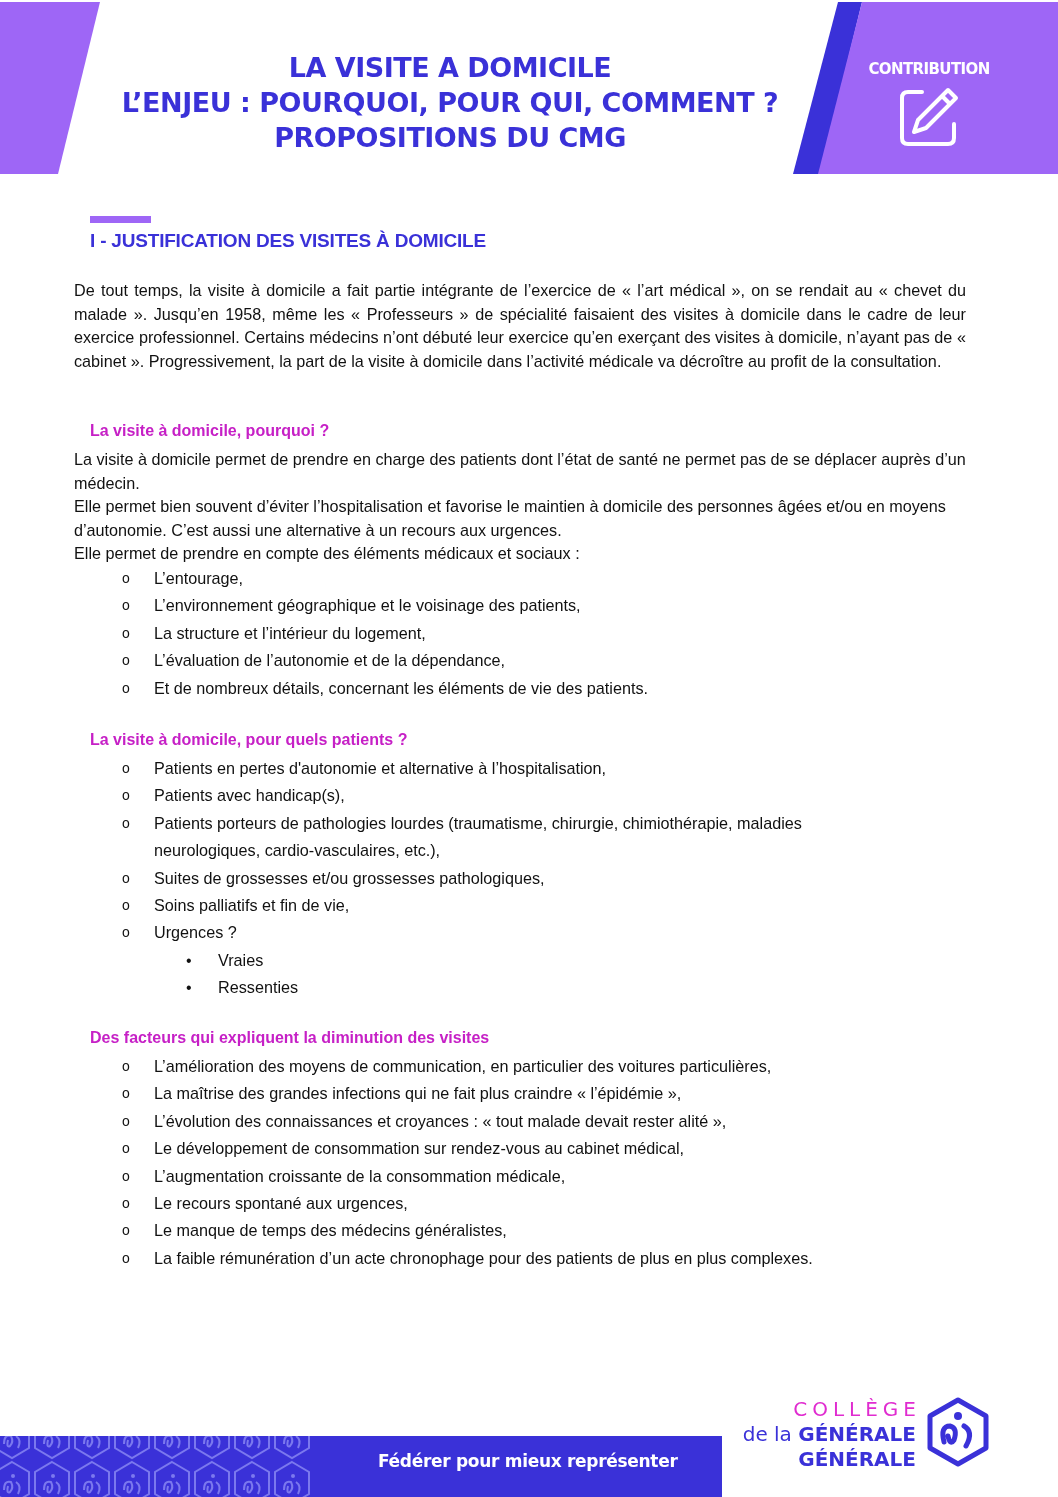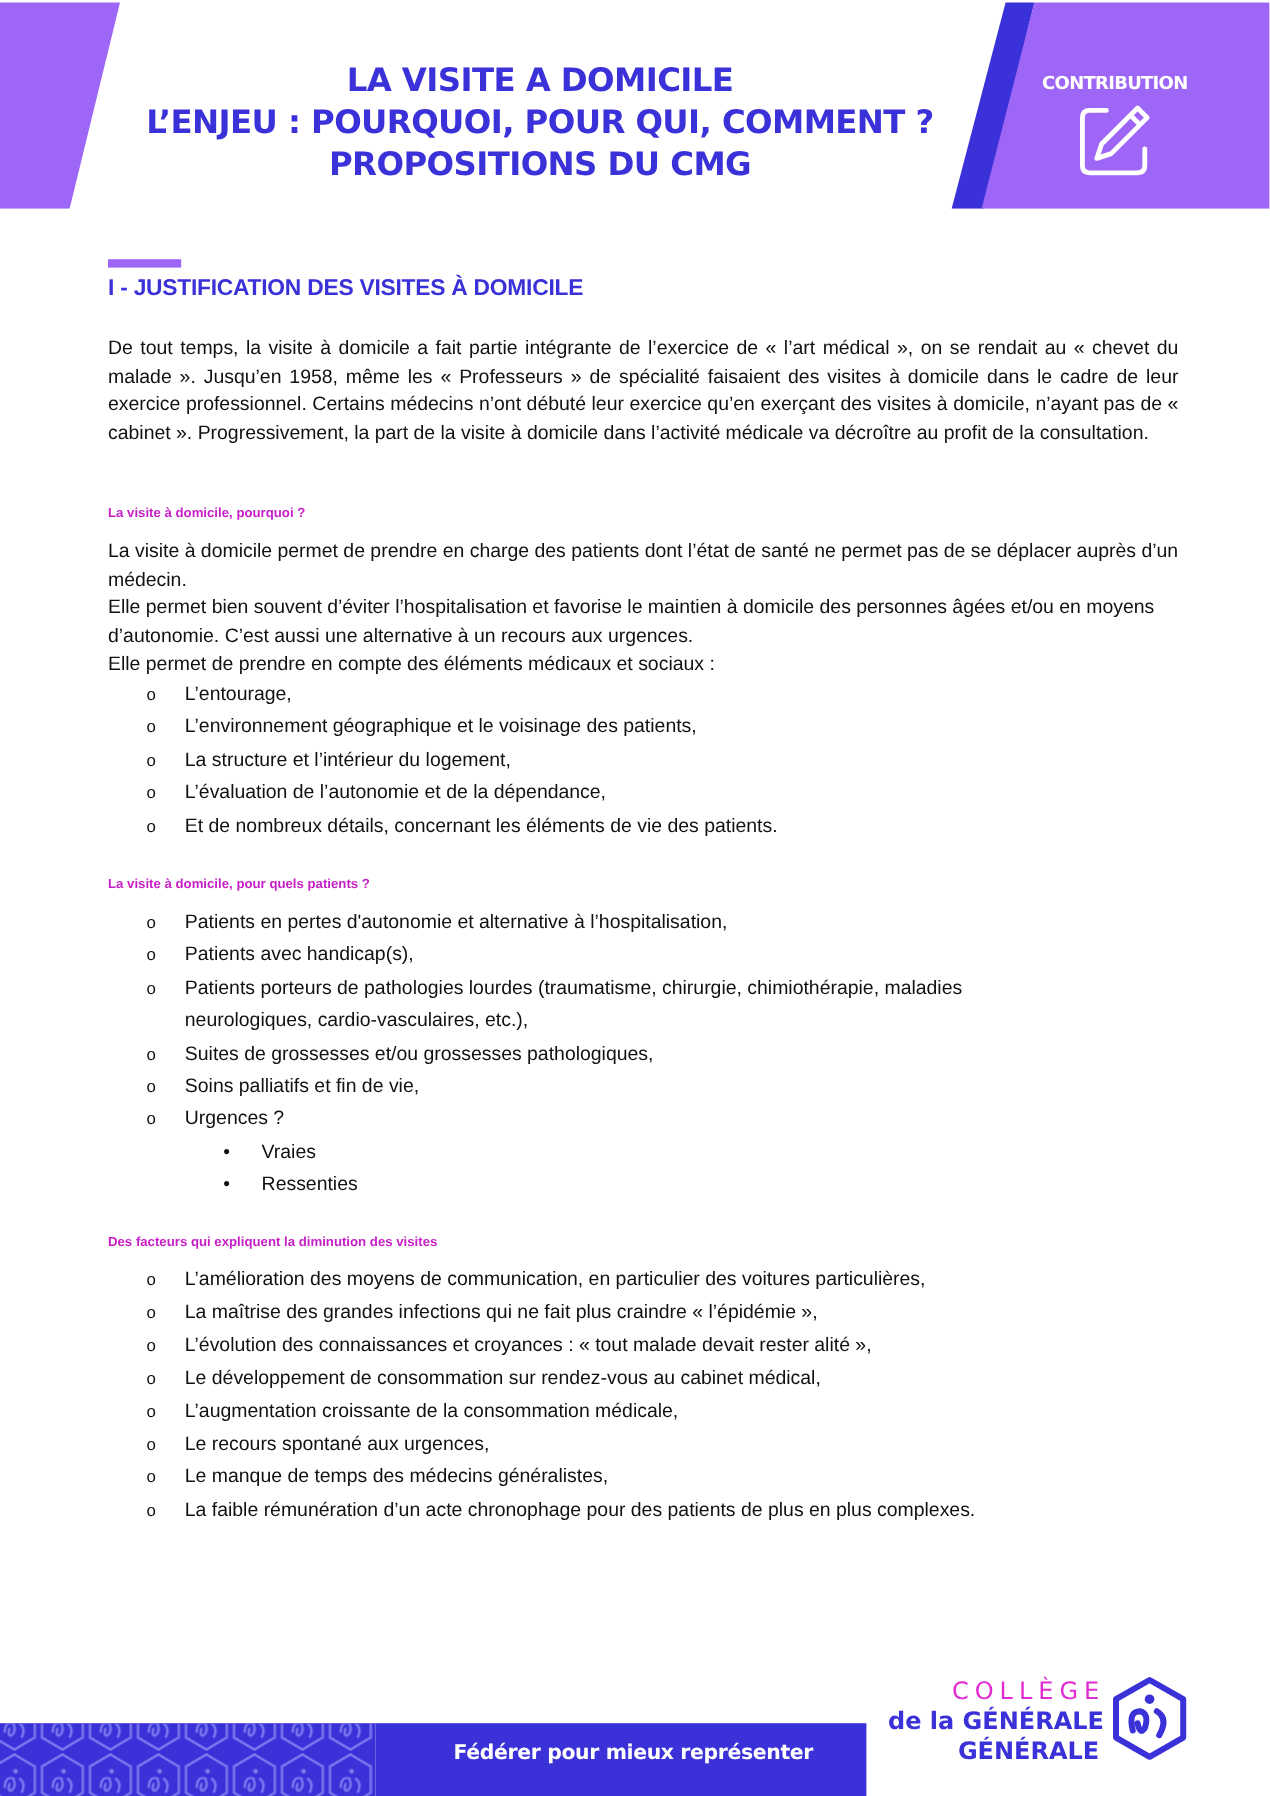--- a/index.html
+++ b/index.html
@@ -8,38 +8,38 @@
   .header { position: absolute; left: 0; top: 0; width: 1058px; height: 174px; }
   .header svg.bg { position: absolute; left: 0; top: 0; }
   .title-block { position: absolute; left: 100px; top: 50px; width: 700px; text-align: center; color: #3a31d8; font-family: "DejaVu Sans", sans-serif; font-weight: bold; font-size: 27px; line-height: 35px; letter-spacing: -0.5px; }
   .title-block div { white-space: nowrap; }
   .contrib-label { position: absolute; left: 862px; top: 60px; width: 134px; text-align: center; color: #ffffff; font-family: "DejaVu Sans", sans-serif; font-weight: bold; font-size: 15px; letter-spacing: -0.6px; }
   .contrib-icon { position: absolute; left: 896px; top: 86px; width: 64px; height: 64px; }
 
   .section-bar { position: absolute; left: 90px; top: 216px; width: 61px; height: 7px; background: #9e66f6; }
   .section-title { position: absolute; left: 90px; top: 230px; color: #3a31d8; font-weight: bold; font-size: 19px; letter-spacing: -0.2px; }
 
-  .para { position: absolute; left: 90px; width: 892px; font-family: "Liberation Sans", sans-serif; font-size: 16.2px; line-height: 23.6px; color: #111; }
+  .para { position: absolute; left: 74px; width: 892px; font-family: "Liberation Sans", sans-serif; font-size: 16.2px; line-height: 23.6px; color: #111; }
   .justify { text-align: justify; text-align-last: left; }
-  .sub-head { position: absolute; left: 90px; color: #c620c6; font-weight: bold; font-size: 11px; }
+  .sub-head { position: absolute; left: 90px; color: #c620c6; font-weight: bold; font-size: 16px; }
 
   .list { position: absolute; left: 90px; width: 892px; margin: 0; padding: 0; list-style: none; font-size: 16.2px; color: #111; }
   .list li { position: relative; padding-left: 64px; line-height: 27.4px; }
   .list li .bul { position: absolute; left: 32px; top: 0; font-size: 14px; }
   .list li.wrap { line-height: 27.4px; }
   .list li.sub { padding-left: 128px; }
   .list li.sub .bul { left: 96px; font-size: 16px; }
 
   .footer-pattern { position: absolute; left: 0; top: 1436px; width: 313px; height: 61px; background: #3a31d8; overflow: hidden; }
   .footer-band { position: absolute; left: 313px; top: 1436px; width: 409px; height: 61px; background: #3a31d8; }
   .footer-slogan { position: absolute; left: 378px; top: 1451px; color: #ffffff; font-family: "DejaVu Sans", sans-serif; font-weight: bold; font-size: 17px; letter-spacing: -0.3px; }
   .logo-text { position: absolute; left: 740px; top: 1396px; width: 176px; text-align: right; font-family: "DejaVu Sans", sans-serif; }
   .logo-college { color: #e02cd0; font-size: 20px; letter-spacing: 5px; line-height: 26px; margin-right: -5px; }
   .logo-line2 { color: #3a31d8; font-size: 20px; line-height: 25px; white-space: nowrap; }
-  .logo-line2 .light { font-weight: bold; }
+  .logo-line2 .light { font-weight: normal; }
   .logo-line2 .bold { font-weight: bold; }
   .logo-line3 { color: #3a31d8; font-size: 20px; font-weight: bold; line-height: 25px; }
   .logo-icon { position: absolute; left: 926px; top: 1396px; width: 64px; height: 72px; }
 </style>
 </head>
 <body>
 
 <div class="header">
   <svg class="bg" width="1058" height="174" viewBox="0 0 1058 174">
     <polygon points="0,2 100,2 58,174 0,174" fill="#9e66f6"></polygon>

